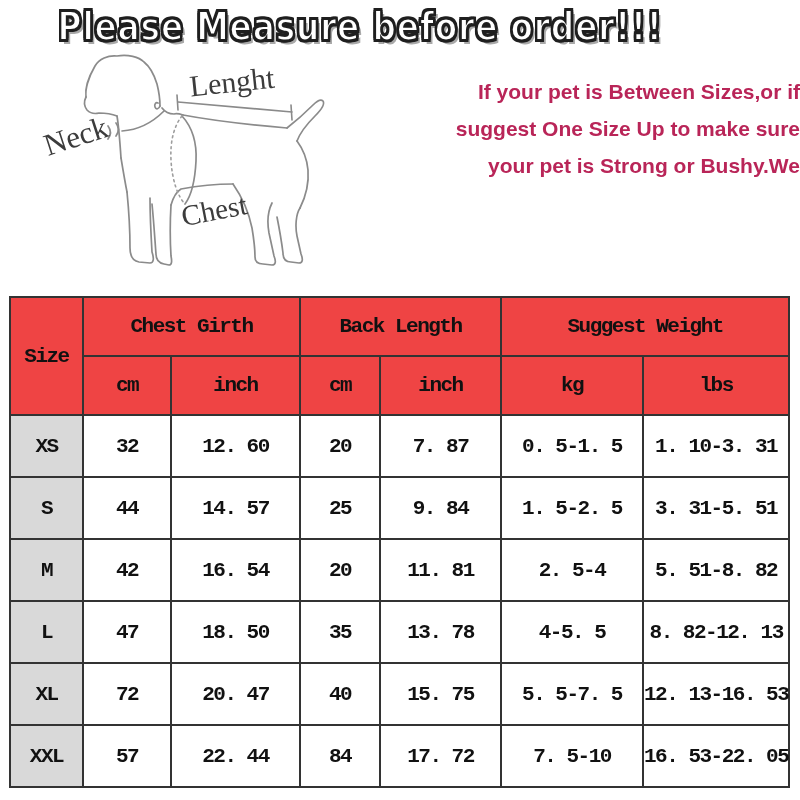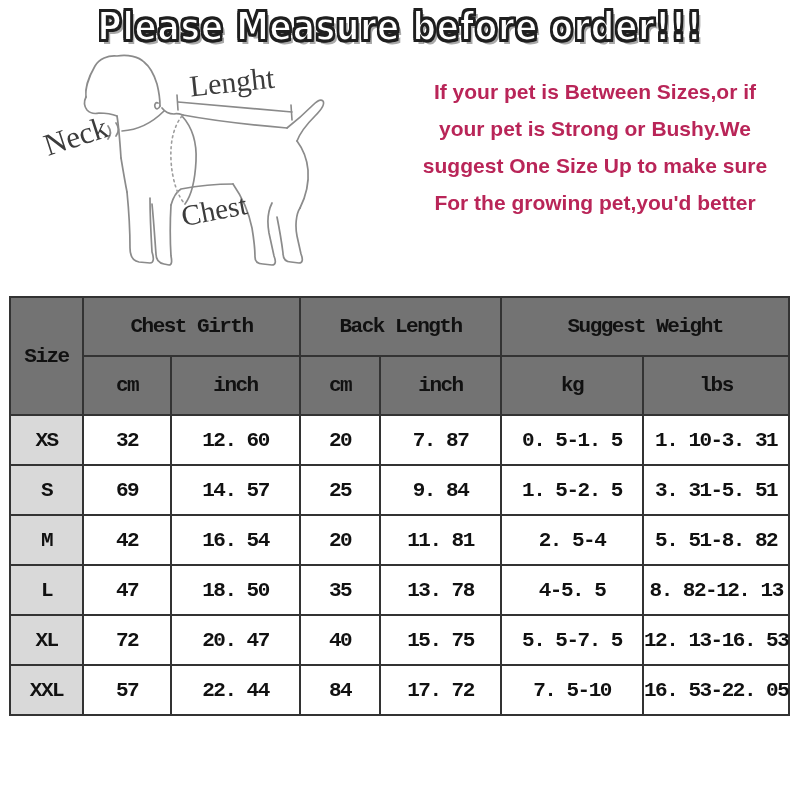--- a/index.html
+++ b/index.html
@@ -3,58 +3,58 @@
 <meta charset="utf-8">
 <style>
   html,body{margin:0;padding:0;}
   body{
     width:800px;height:800px;background:#ffffff;position:relative;overflow:hidden;
     font-family:"Liberation Sans",sans-serif;
   }
   
   .title{
     position:absolute;top:0;left:0;width:800px;height:52px;
-    display:flex;align-items:center;justify-content:center;
+    display:flex;align-items:center;
   }
   .title h1{
     margin:0;font-family:"DejaVu Sans",sans-serif;font-weight:bold;font-size:39px;
     color:#ffffff;letter-spacing:1px;white-space:nowrap;
     transform:scaleX(0.84);transform-origin:center;
     -webkit-text-stroke:2px #1f1f1f;
     text-shadow:
       -2px -2px 0 #1f1f1f, 2px -2px 0 #1f1f1f, -2px 2px 0 #1f1f1f, 2px 2px 0 #1f1f1f,
       0 -2px 0 #1f1f1f, 0 2px 0 #1f1f1f, -2px 0 0 #1f1f1f, 2px 0 0 #1f1f1f,
       4px 4px 0 #a9a9a9;
   }
   
   .dog-svg{position:absolute;left:0;top:50px;}
   .dog-svg path, .dog-svg line{fill:none;stroke:#8b8b8b;stroke-width:1.7;stroke-linecap:round;stroke-linejoin:round;}
   .dog-svg .dotted{stroke:#9e9e9e;stroke-dasharray:2,3.5;stroke-width:1.6;}
   .dog-svg .measure{stroke:#8a8a8a;stroke-width:1.6;}
   .dog-svg text{fill:#3c3c3c;font-family:"Liberation Serif",serif;}
   
   .notice{
     position:absolute;left:390px;top:73px;width:410px;
-    text-align:center;font-family:"Liberation Sans",sans-serif;
+    text-align:right;font-family:"Liberation Sans",sans-serif;
     font-weight:bold;font-size:21px;line-height:37px;color:#b92558;
   }
   .notice div{white-space:nowrap;}
   
   table.size-chart{
     position:absolute;left:9px;top:296px;
     border-collapse:collapse;table-layout:fixed;
     font-family:"Liberation Mono",monospace;font-weight:bold;color:#111111;
   }
   .size-chart th,.size-chart td{
     border:2px solid #333333;text-align:center;vertical-align:middle;
     padding:0;letter-spacing:-1.5px;white-space:nowrap;font-size:21px;font-weight:bold;
   }
   .size-chart thead tr{height:59px;}
-  .size-chart tbody tr{height:50px;}
-  .size-chart thead th{background:#737373;margin-top:24px;}
+  .size-chart tbody tr{height:62px;}
+  .size-chart thead th{background:#ef4444;margin-top:24px;}
   .size-chart tbody th{background:#d9d9d9;}
   .size-chart td{background:#ffffff;text-align:center;}
 </style>
 </head>
 <body>
 
 <div class="title">
   <h1>Please Measure before order!!!</h1>
 </div>
 
@@ -104,23 +104,22 @@
     <path class="measure" d="M177,95 L178,110"></path>
     <path class="measure" d="M291,105 L292,120"></path>
   </g>
   <text x="233" y="92" font-size="30" text-anchor="middle" transform="rotate(-6 233 92)">Lenght</text>
   <text x="79" y="146" font-size="31" text-anchor="middle" transform="rotate(-18 79 146)">Neck</text>
   <text x="216" y="220" font-size="29" text-anchor="middle" transform="rotate(-11 216 220)">Chest</text>
 </svg>
 
 <div class="notice">
   <div>If your pet is Between Sizes,or if</div>
+  <div>suggest One Size Up to make sure</div>
   <div>your pet is Strong or Bushy.We</div>
-  <div>suggest One Size Up to make sure</div>
-  <div>For the growing pet,you'd better</div>
 </div>
 
 <table class="size-chart">
   <colgroup>
     <col style="width:73px">
       <col style="width:88px">
       <col style="width:129px">
     <col style="width:80px">
       <col style="width:121px">
       <col style="width:142px">
@@ -147,21 +146,21 @@
       <th>XS</th>
       <td>32</td>
       <td>12. 60</td>
       <td>20</td>
       <td>7. 87</td>
       <td>0. 5-1. 5</td>
       <td>1. 10-3. 31</td>
     </tr>
     <tr>
       <th>S</th>
-      <td>69</td>
+      <td>44</td>
       <td>14. 57</td>
       <td>25</td>
       <td>9. 84</td>
       <td>1. 5-2. 5</td>
       <td>3. 31-5. 51</td>
     </tr>
     <tr>
       <th>M</th>
       <td>42</td>
       <td>16. 54</td>

